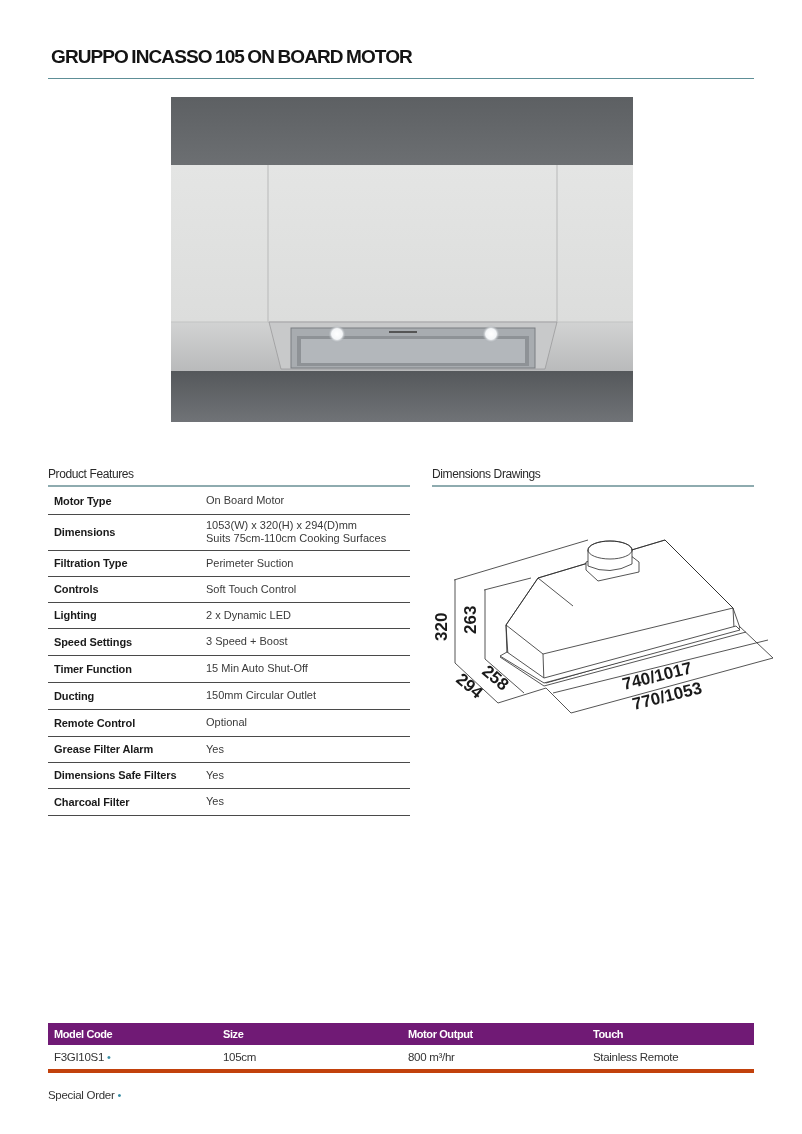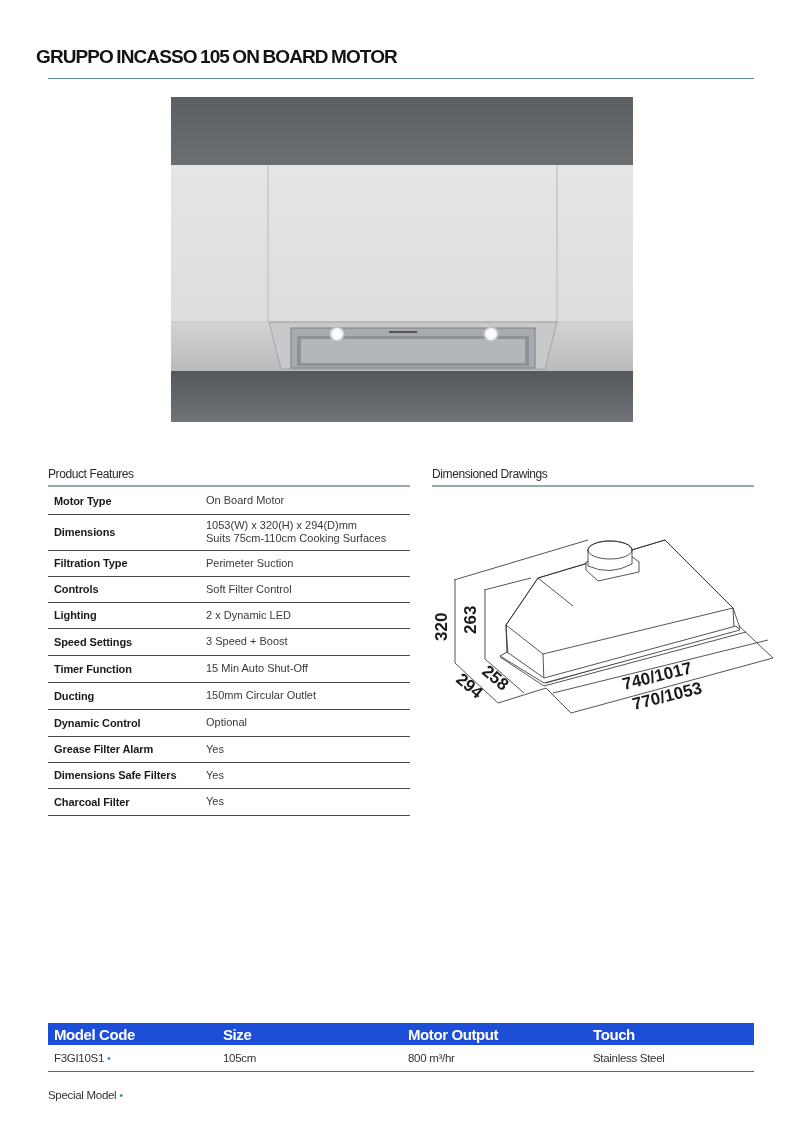--- a/index.html
+++ b/index.html
@@ -1,20 +1,20 @@
 <!DOCTYPE html>
 <html><head>
 <meta charset="utf-8">
 <style>
   * { box-sizing: border-box; margin: 0; padding: 0; }
   html, body { width: 802px; height: 1134px; background: #ffffff; }
   body { position: relative; font-family: "Liberation Sans", sans-serif; color: #1a1a1a; overflow: hidden; }
 
   .page-title {
-    position: absolute; left: 36px; top: 46px;
+    position: absolute; left: 51px; top: 46px;
     font-size: 19px; font-weight: bold; letter-spacing: -0.9px; color: #141414;
     word-spacing: -1px;
   }
   .title-rule { position: absolute; left: 48px; top: 78px; width: 706px; height: 1px; background: #5e8f97; }
 
   .hero {
     position: absolute; left: 171px; top: 97px; width: 462px; height: 325px; overflow: hidden;
   }
 
   .section-label {
@@ -29,25 +29,25 @@
   .features td { font-size: 11px; vertical-align: middle; padding: 0 6px; }
   .features td.k { font-weight: bold; color: #1a1a1a; width: 152px; white-space: nowrap; letter-spacing: -0.1px; }
   .features td.v { color: #3a3a3a; line-height: 13px; }
 
   .drawing { position: absolute; left: 428px; top: 528px; width: 350px; height: 200px; }
 
   .models {
     position: absolute; left: 48px; top: 1023px; width: 706px; border-collapse: collapse;
   }
   .models thead th {
-    background: #1d4ed8; color: #fff; font-size: 15px; font-weight: bold; text-align: left;
+    background: #701a75; color: #fff; font-size: 11px; font-weight: bold; text-align: left;
     height: 22px; padding: 0 6px; letter-spacing: -0.4px;
   }
   .models tbody td {
-    font-size: 11.5px; color: #333; height: 26px; padding: 0 6px; border-bottom: 1px solid #c2410c; letter-spacing: -0.3px;
+    font-size: 11.5px; color: #333; height: 26px; padding: 0 6px; border-bottom: 4px solid #c2410c; letter-spacing: -0.3px;
   }
   .dot { color: #3a8ea5; font-size: 11px; margin-left: 3px; }
   .legend { position: absolute; left: 48px; top: 1089px; font-size: 11.5px; color: #333; letter-spacing: -0.3px; }
 </style>
 </head>
 <body>
 
 <div class="page-title">GRUPPO INCASSO 105 ON BOARD  MOTOR</div>
 <div class="title-rule"></div>
 
@@ -108,58 +108,58 @@
           <div>1053(W) x 320(H) x 294(D)mm</div>
           <div>Suits 75cm-110cm Cooking Surfaces</div>
         </td>
       </tr>
     <tr style="height:26px">
         <td class="k">Filtration Type</td>
         <td class="v">Perimeter Suction</td>
       </tr>
     <tr style="height:26px">
         <td class="k">Controls</td>
-        <td class="v">Soft Filter Control</td>
+        <td class="v">Soft Touch Control</td>
       </tr>
     <tr style="height:26px">
         <td class="k">Lighting</td>
         <td class="v">2 x Dynamic LED</td>
       </tr>
     <tr style="height:27px">
         <td class="k">Speed Settings</td>
         <td class="v">3 Speed + Boost</td>
       </tr>
     <tr style="height:27px">
         <td class="k">Timer Function</td>
         <td class="v">15 Min Auto Shut-Off</td>
       </tr>
     <tr style="height:27px">
         <td class="k">Ducting</td>
         <td class="v">150mm Circular Outlet</td>
       </tr>
     <tr style="height:27px">
-        <td class="k">Dynamic Control</td>
+        <td class="k">Remote Control</td>
         <td class="v">Optional</td>
       </tr>
     <tr style="height:26px">
         <td class="k">Grease Filter Alarm</td>
         <td class="v">Yes</td>
       </tr>
     <tr style="height:26px">
         <td class="k">Dimensions Safe Filters</td>
         <td class="v">Yes</td>
       </tr>
     <tr style="height:27px">
         <td class="k">Charcoal Filter</td>
         <td class="v">Yes</td>
       </tr>
   </tbody>
 </table>
 
-<div class="section-label" style="left:432px; top:467px;">Dimensioned Drawings</div>
+<div class="section-label" style="left:432px; top:467px;">Dimensions Drawings</div>
 <div class="section-rule" style="left:432px; top:485px; width:322px;"></div>
 
 <div class="drawing">
   <svg width="350" height="200" viewBox="0 0 350 200" fill="none" stroke="#2a2a2a" stroke-width="0.8" font-family="Liberation Sans, sans-serif">
 
     <line x1="26" y1="52" x2="160" y2="12"></line>
     <line x1="27" y1="52" x2="27" y2="135"></line>
     <line x1="56" y1="62" x2="103" y2="50"></line>
     <line x1="57" y1="62" x2="57" y2="131"></line>
     <line x1="27" y1="135" x2="70" y2="175"></line>
@@ -208,20 +208,20 @@
       <th style="width:185px">Size</th>
       <th style="width:185px">Motor Output</th>
       <th>Touch</th>
     </tr>
   </thead>
   <tbody>
     <tr>
       <td><span>F3GI10S1</span><span class="dot">•</span></td>
       <td>105cm</td>
       <td>800 m³/hr</td>
-      <td>Stainless Steel</td>
+      <td>Stainless Remote</td>
     </tr>
   </tbody>
 </table>
 
 <div class="legend">
-  <span>Special Model</span><span class="dot">•</span>
+  <span>Special Order</span><span class="dot">•</span>
 </div>
 
 </body></html>

